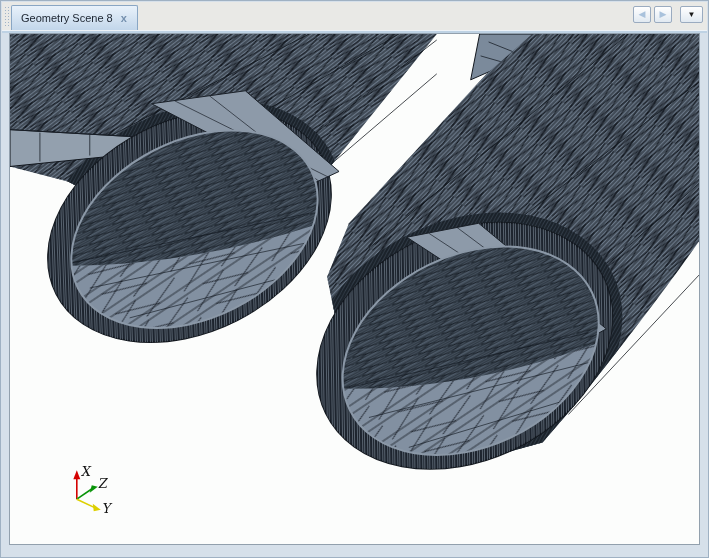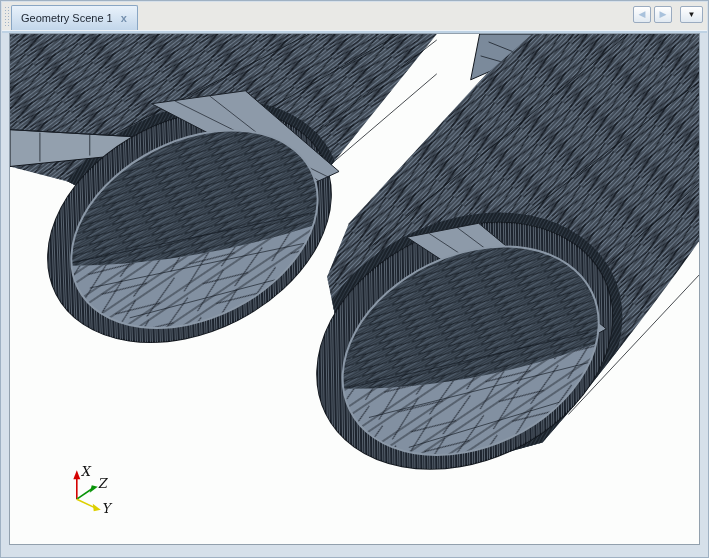--- a/index.html
+++ b/index.html
@@ -61,21 +61,21 @@
   .viewport svg { display:block; width:100%; height:100%; }
 </style>
 </head>
 <body>
 
 <div class="window">
 
   <div class="tabbar">
     <div class="grip"></div>
     <div class="tab">
-      <span class="tab-label">Geometry Scene 1</span>
+      <span class="tab-label">Geometry Scene 8</span>
       <span class="tab-close">x</span>
     </div>
     <div class="tab-controls">
       <button class="btn">
         <span class="arrow-glyph">◀</span>
       </button>
       <button class="btn">
         <span class="arrow-glyph">▶</span>
       </button>
       <button class="btn dropdown">

